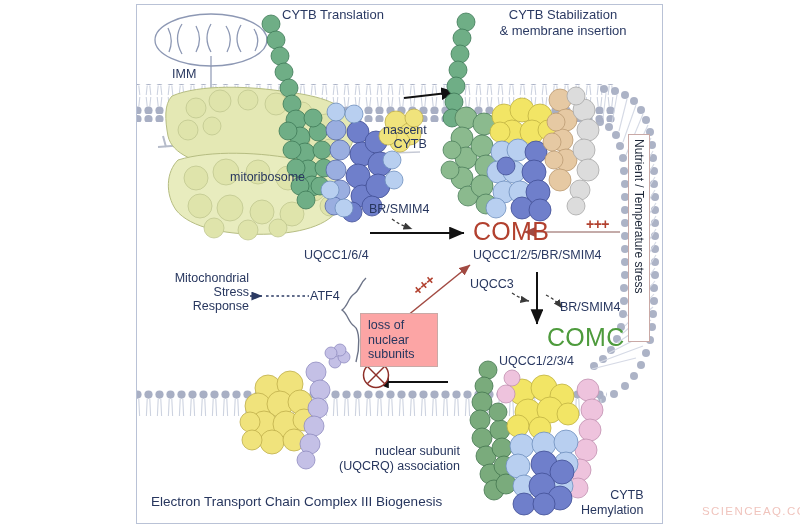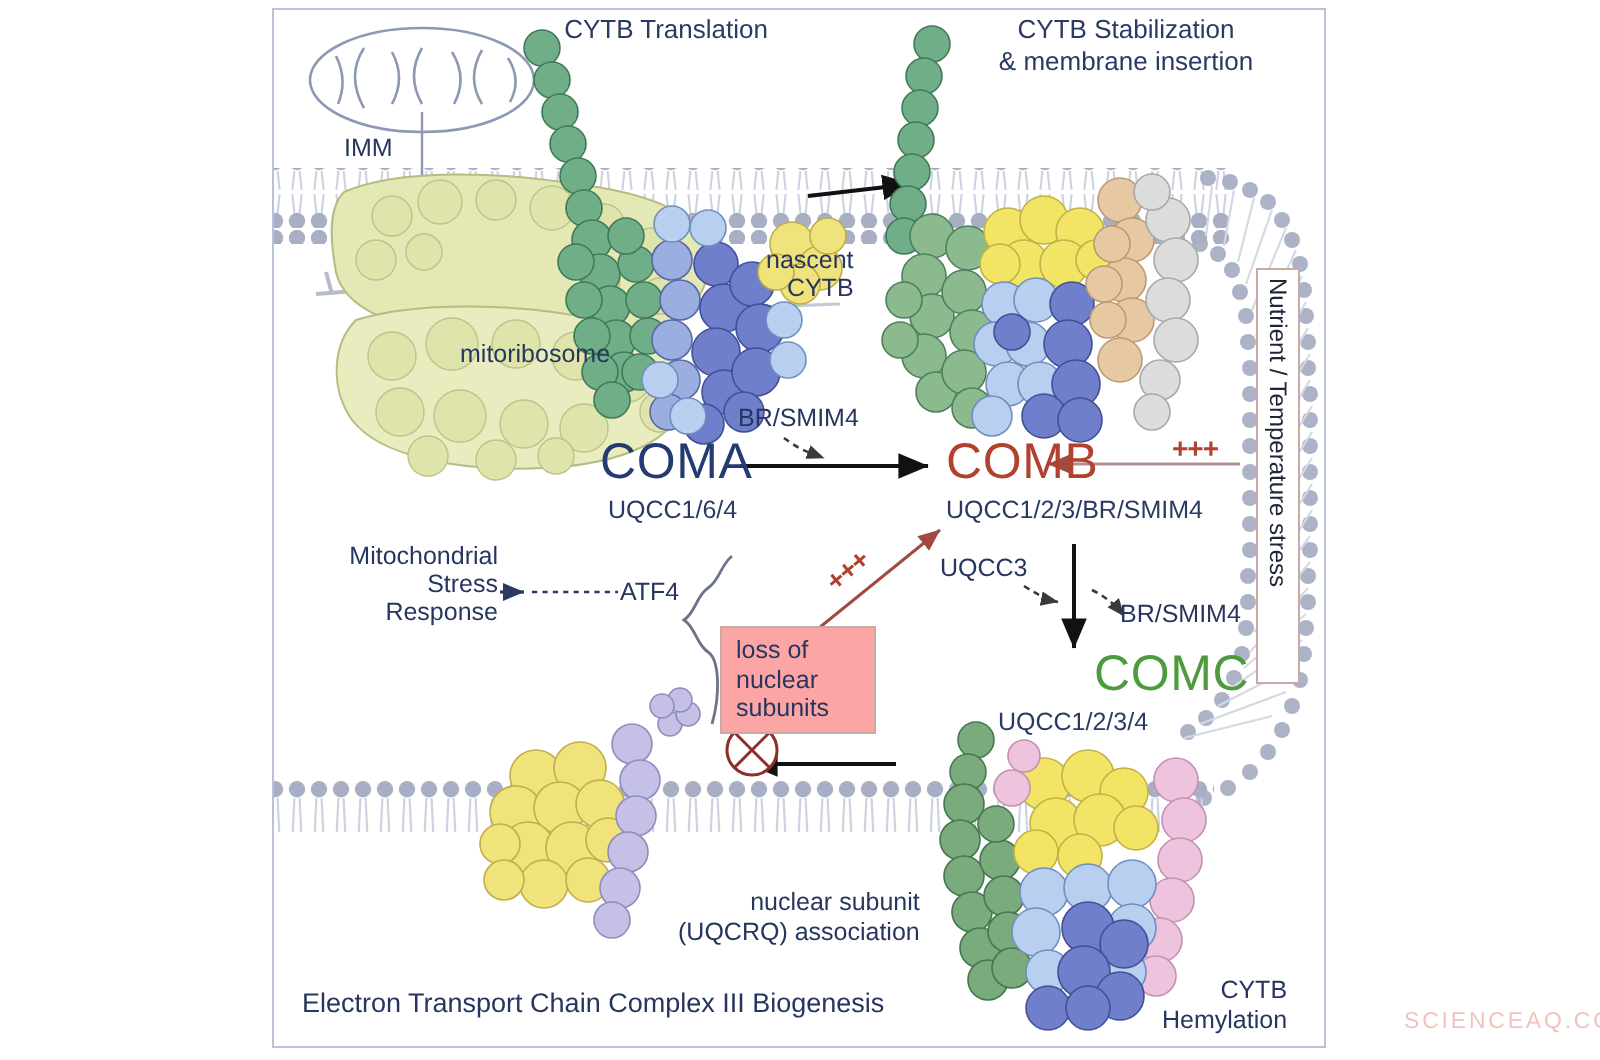--- a/index.html
+++ b/index.html
@@ -500,25 +500,24 @@
   <div class="lbl-hd" style="left:478px;top:7px;width:170px;">CYTB Stabilization
 &amp; membrane insertion</div>
 
   <div class="lbl" style="left:172px;top:67px;">IMM</div>
 
   <div class="lbl" style="left:184px;top:170px;margin-left:46px;">mitoribosome</div>
 
   <div class="lbl" style="left:383px;top:124px;line-height:13.5px;">nascent
 CYTB</div>
 
-  <div class="complex coma" style="left:300px;top:218px;">COMA</div>
   <div class="sub" style="left:304px;top:248px;">UQCC1/6/4</div>
 
   <div class="complex comb" style="left:473px;top:218px;">COMB</div>
-  <div class="sub" style="left:473px;top:248px;">UQCC1/2/3/BR/SMIM4</div>
+  <div class="sub" style="left:473px;top:248px;">UQCC1/2/5/BR/SMIM4</div>
 
   <div class="complex comc" style="left:503px;top:324px;">COMC</div>
   <div class="sub" style="left:499px;top:354px;">UQCC1/2/3/4</div>
 
   <div class="lbl" style="left:369px;top:202px;">BR/SMIM4</div>
   <div class="lbl" style="left:470px;top:277px;">UQCC3</div>
   <div class="lbl" style="left:560px;top:300px;">BR/SMIM4</div>
 
   <div class="plus" style="left:586px;top:216px;">+++</div>
   <div class="plus" style="left:412px;top:277px;transform:rotate(-40deg);">+++</div>

